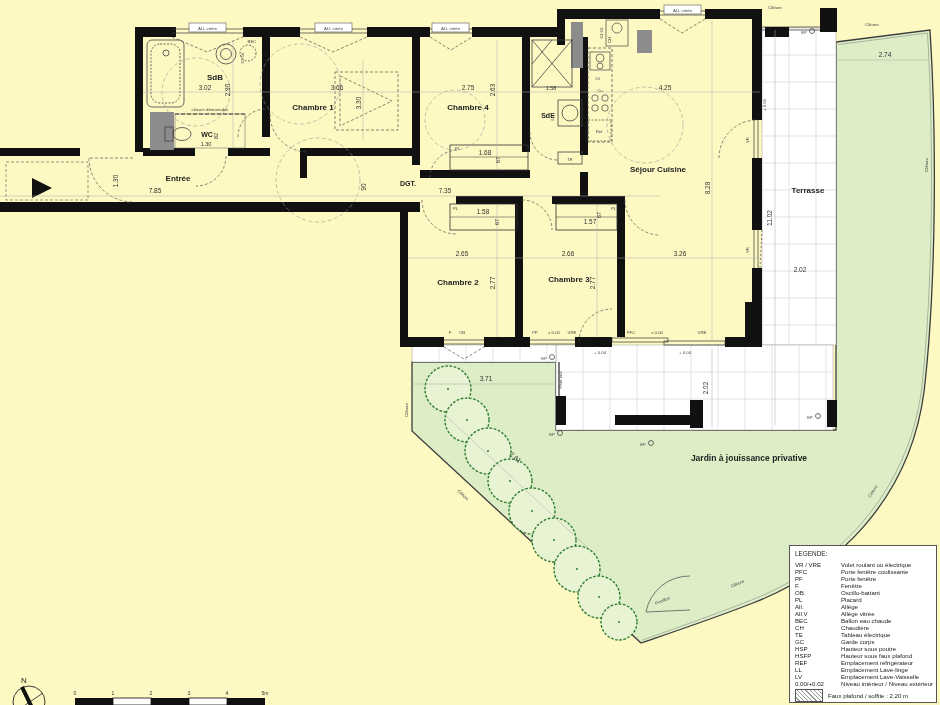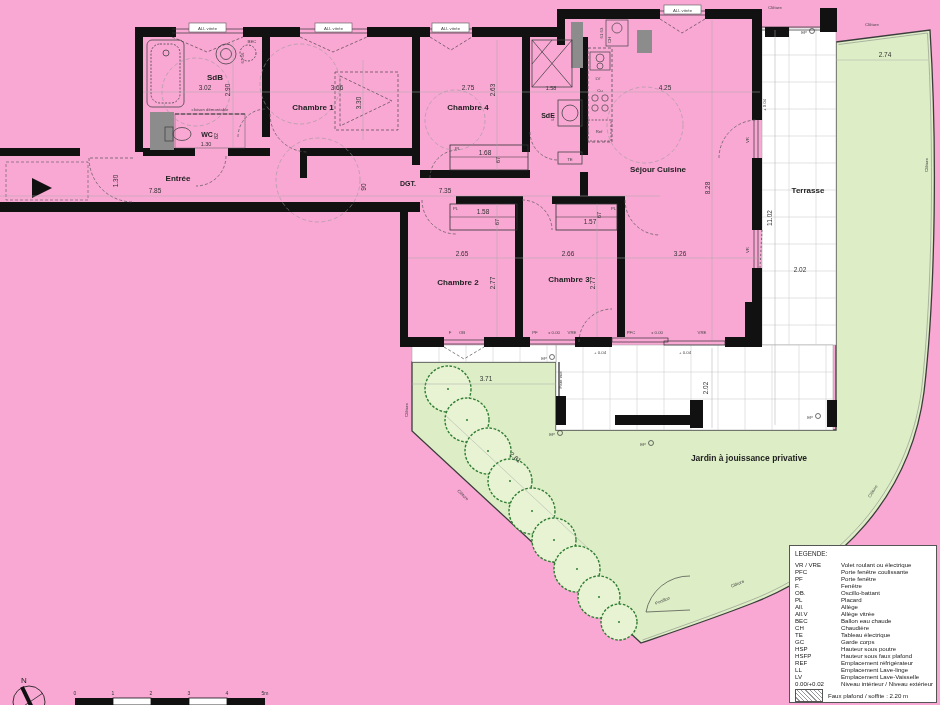--- a/index.html
+++ b/index.html
@@ -1,16 +1,16 @@
 <!DOCTYPE html>
 <html><head>
 <meta charset="utf-8">
 <style>
   html,body{margin:0;padding:0;background:#fff;}
-  #stage{position:relative;width:940px;height:705px;background:#f9a8d4;overflow:hidden;
+  #stage{position:relative;width:940px;height:705px;background:#fef9c3;overflow:hidden;
          font-family:"Liberation Sans", sans-serif;}
   svg{position:absolute;inset:0;}
   svg text{fill:#222;font-family:"Liberation Sans", sans-serif;}
   .room{font-size:8px;font-weight:bold;}
   .dim{font-size:6.5px;fill:#333;}
   .tiny{font-size:5px;fill:#333;}
   .t4{font-size:4.3px;fill:#444;}
   .gard{font-size:8.5px;font-weight:bold;}
   .mid{text-anchor:middle;}
   

